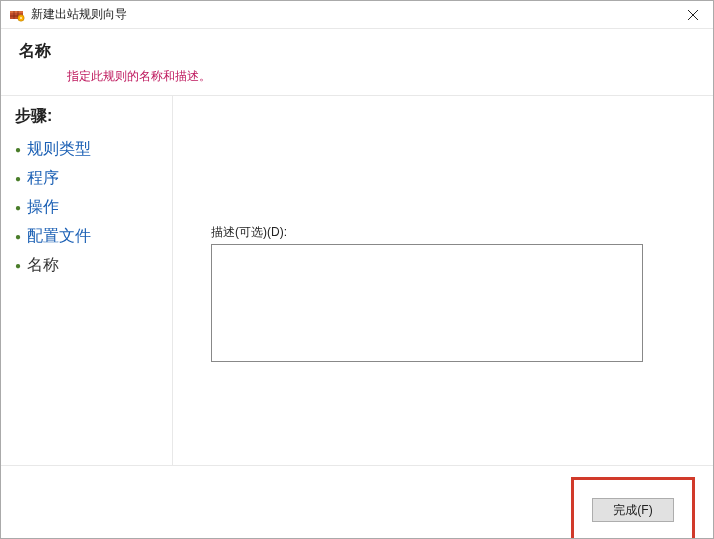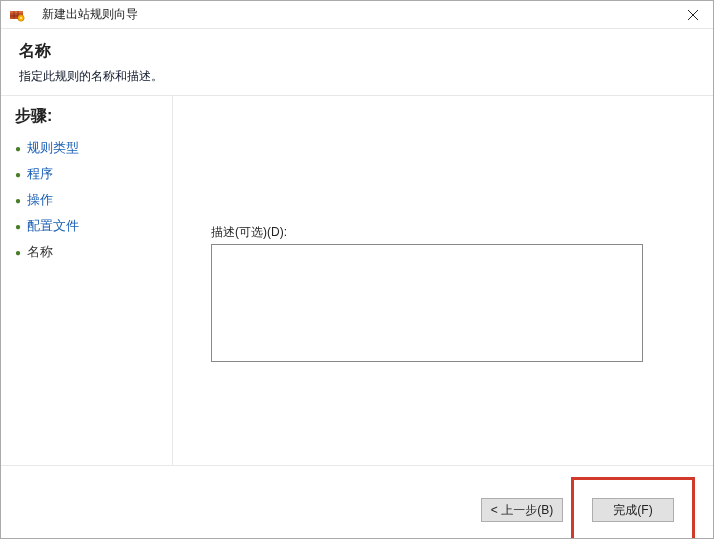--- a/index.html
+++ b/index.html
@@ -13,21 +13,20 @@
   position: relative;
   border: 1px solid #aaa;
 }
 .titlebar {
   display: flex;
   align-items: center;
   height: 28px;
   padding: 0 8px;
   background: #fff;
   border-bottom: 1px solid #e8e8e8;
-  gap: 11px;
 }
 .titlebar .app-icon {
   width: 16px;
   height: 16px;
   margin-right: 6px;
   display: inline-flex;
   align-items: center;
   justify-content: center;
 }
 .titlebar .title-text { flex: 1; font-size: 12px; color: #222; }
@@ -48,21 +47,22 @@
   border-bottom:1px solid #e8e8e8;
 }
 .header-section h1 {
   font-size: 16px;
   font-weight: bold;
   color: #222;
   margin-bottom: 6px;
 }
 .header-section .subtitle {
   font-size: 12px;
-  color: #0f172a;
+  color: #be185d;
+  margin-left: 48px;
 }
 
 .body-row {
   display: flex;
   height: 370px;
   border-bottom:1px solid #e8e8e8;
 }
 .sidebar {
   width: 172px;
   background: #fff;
@@ -81,21 +81,21 @@
   padding: 4px 0;
   cursor: pointer;
 }
 .sidebar .bullet {
   color: #4a7d2a;
   font-size: 10px;
   margin-right: 6px;
 }
 .sidebar .step-label {
   color: #1a5fb4;
-  font-size: 13px;
+  font-size: 16px;
 }
 .sidebar .step.current .step-label { color: #333; }
 
 .main-pane {
   flex: 1;
   position: relative;
   background: #fff;
 }
 .highlight-name-group {
   position: absolute;
@@ -220,17 +220,16 @@
 
   <div class="main-pane">
     <div class="desc-group">
       <div class="field-label">描述(可选)(D):</div>
       <textarea class="desc-textarea" style=""></textarea>
     </div>
   </div>
 </div>
 
 <div class="footer">
-  <button class="wiz-btn">&lt; 上一步(B)</button>
   <span class="finish-wrap">
     <button class="wiz-btn">完成(F)</button>
   </span>
 </div>
 
 </body></html>

